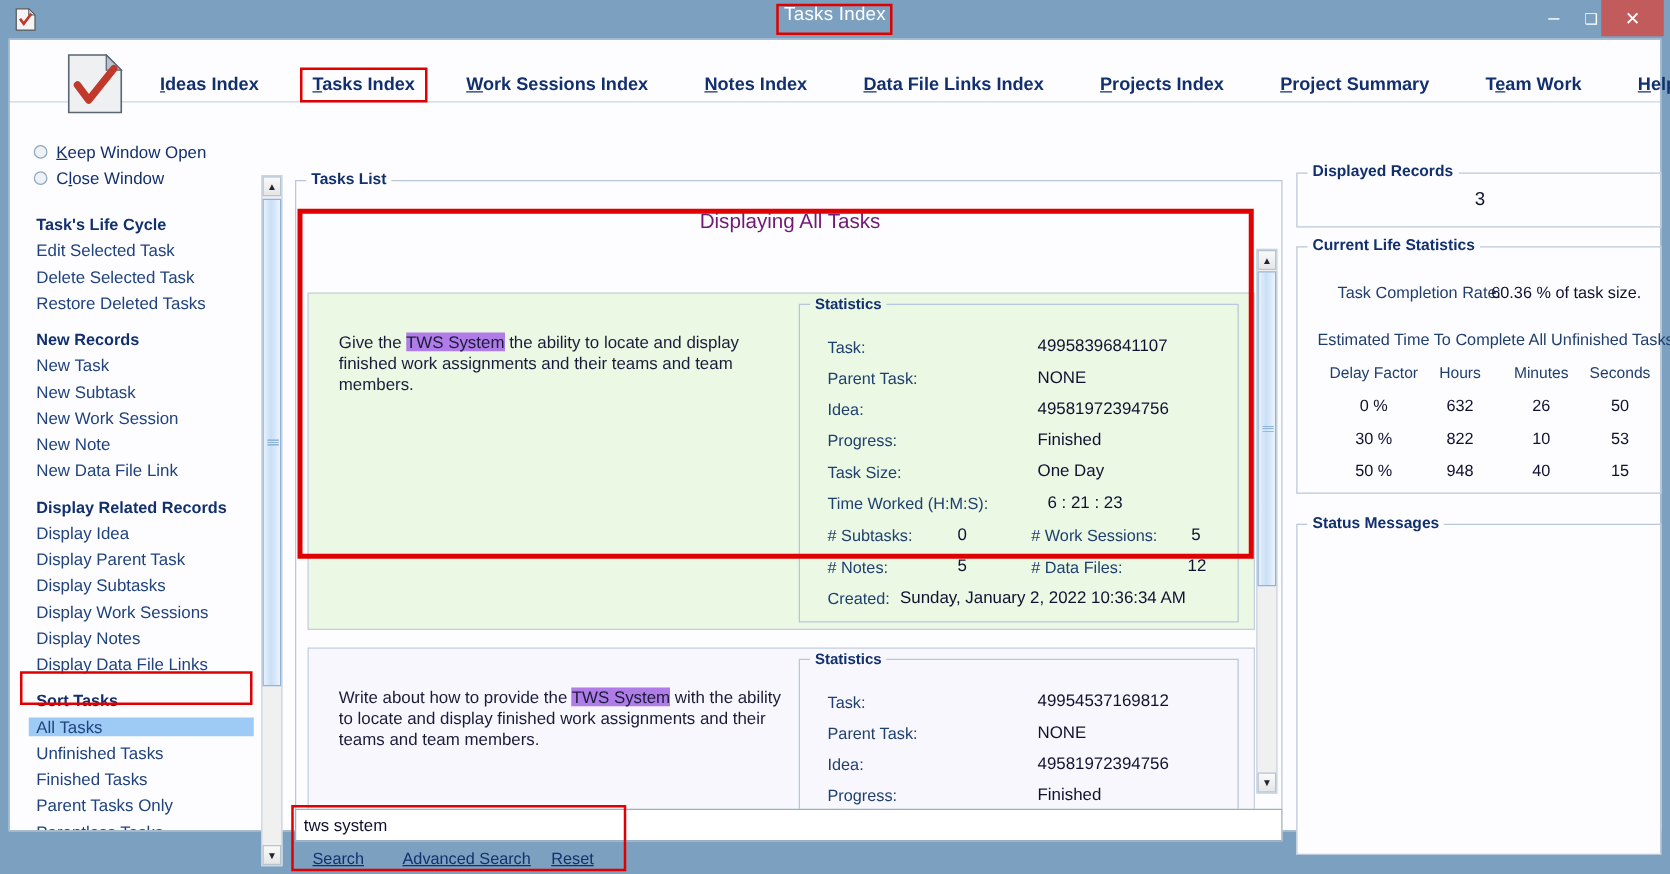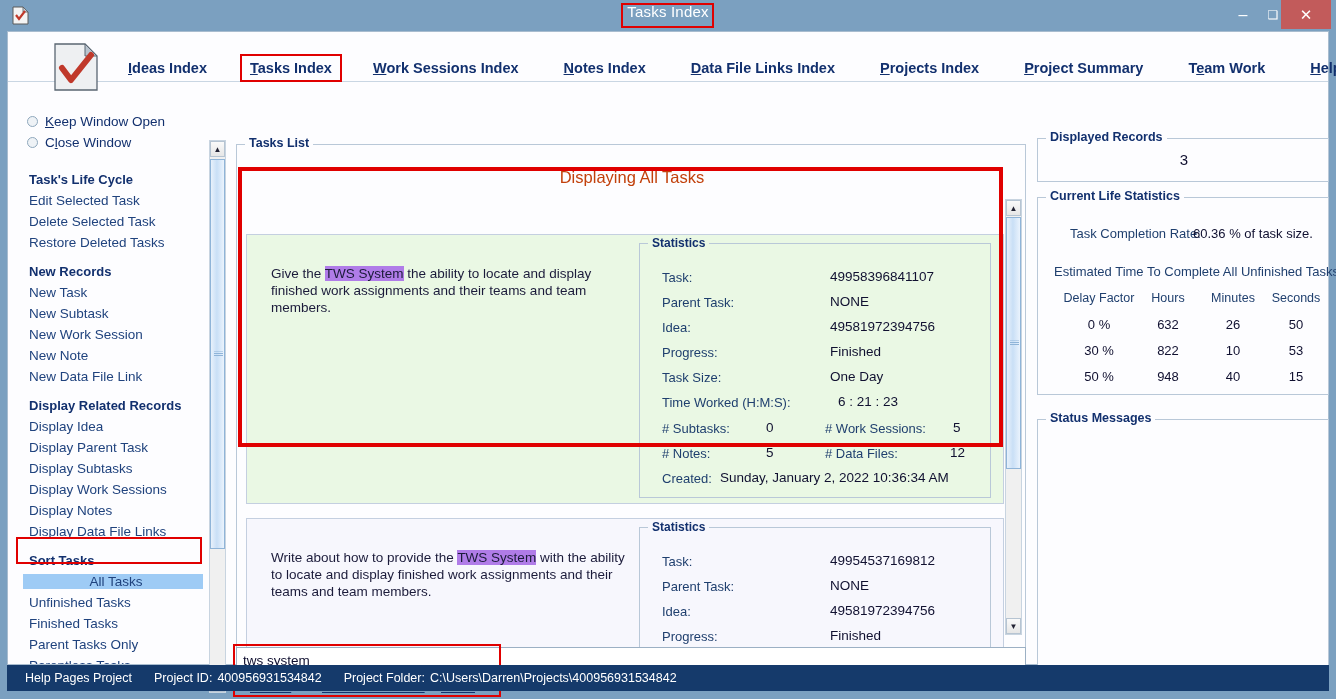--- a/index.html
+++ b/index.html
@@ -116,21 +116,20 @@
     position: absolute; left: 20px;
     font-size: 13px; font-weight: bold;
     color: #12306e;
     white-space: nowrap;
   }
   .side-link {
     position: absolute; left: 20px;
     font-size: 13.5px; color: #20437e;
     white-space: nowrap;
     cursor: pointer;
-    text-align: center;
   }
   .side-link.selected {
     background: #9ecbf5;
     left: 14px; padding-left: 6px;
     width: 180px;
   }
   #side-box-highlight {
     position: absolute; left: 8px; top: 505px;
     width: 186px; height: 27px;
     border: 2px solid #e00000;
@@ -183,21 +182,21 @@
     color: #12306e;
     white-space: nowrap;
   }
   #tasks-list-group {
     left: 0; top: 32px; width: 790px; height: 508px;
     background: #fdfdff;
   }
   #displaying-title {
     position: absolute; left: 0; top: 23px;
     width: 790px; text-align: center;
-    font-size: 16.5px; color: #c2410c;
+    font-size: 16.5px; color: #701a75;
   }
 
   
   #card-viewport {
     position: absolute; left: 5px; top: 87px;
     width: 768px; height: 418px;
     overflow: hidden;
     background: #fdfdff;
   }
   .task-card {
@@ -526,21 +525,14 @@
       </div>
 
       <div class="group" id="status-msgs">
         <div class="legend">Status Messages</div>
         <div style="position:absolute; left:12px; top:20px; font-size:13px; color:#101030;"></div>
       </div>
 
     </div>
   </div>
 
-  <div id="statusbar">
-    <span id="sb-name">Help Pages Project</span>
-    <span id="sb-pid">Project ID:</span>
-    <span style="margin-left:5px;">400956931534842</span>
-    <span id="sb-folder">Project Folder:</span>
-    <span style="margin-left:5px;">C:\Users\Darren\Projects\400956931534842</span>
-  </div>
 
 </div>
 
 </body></html>

